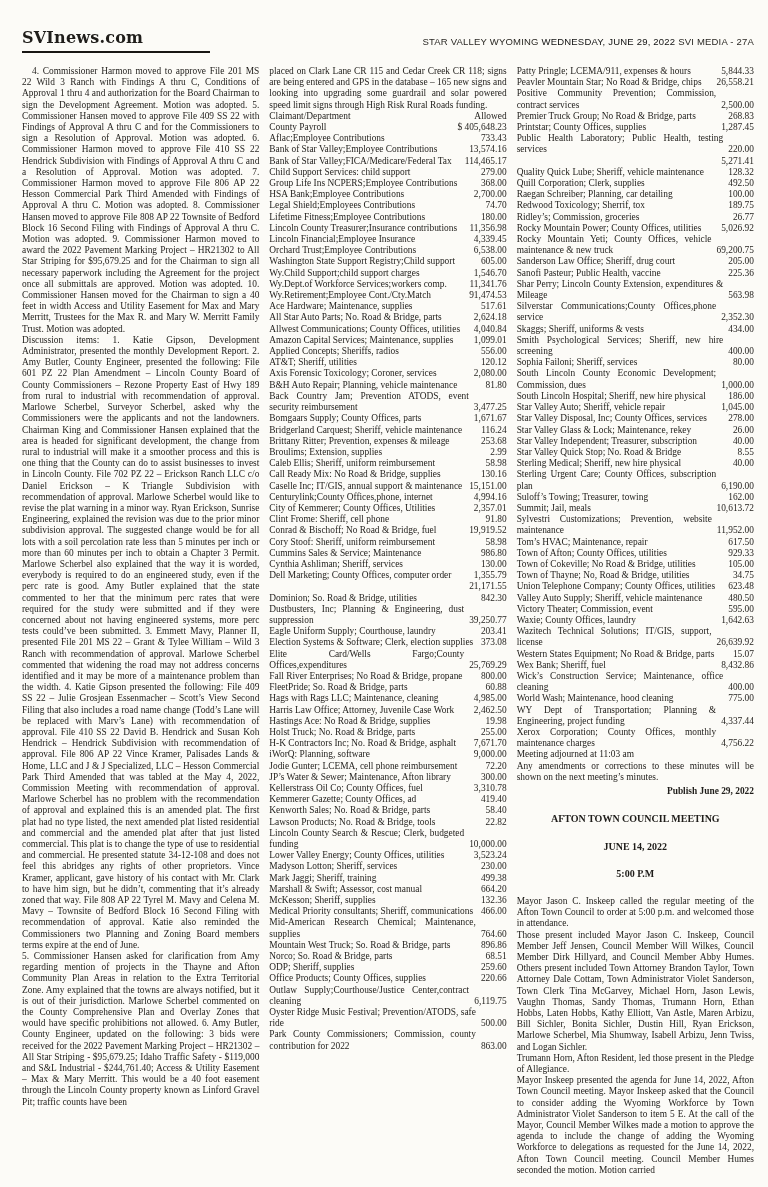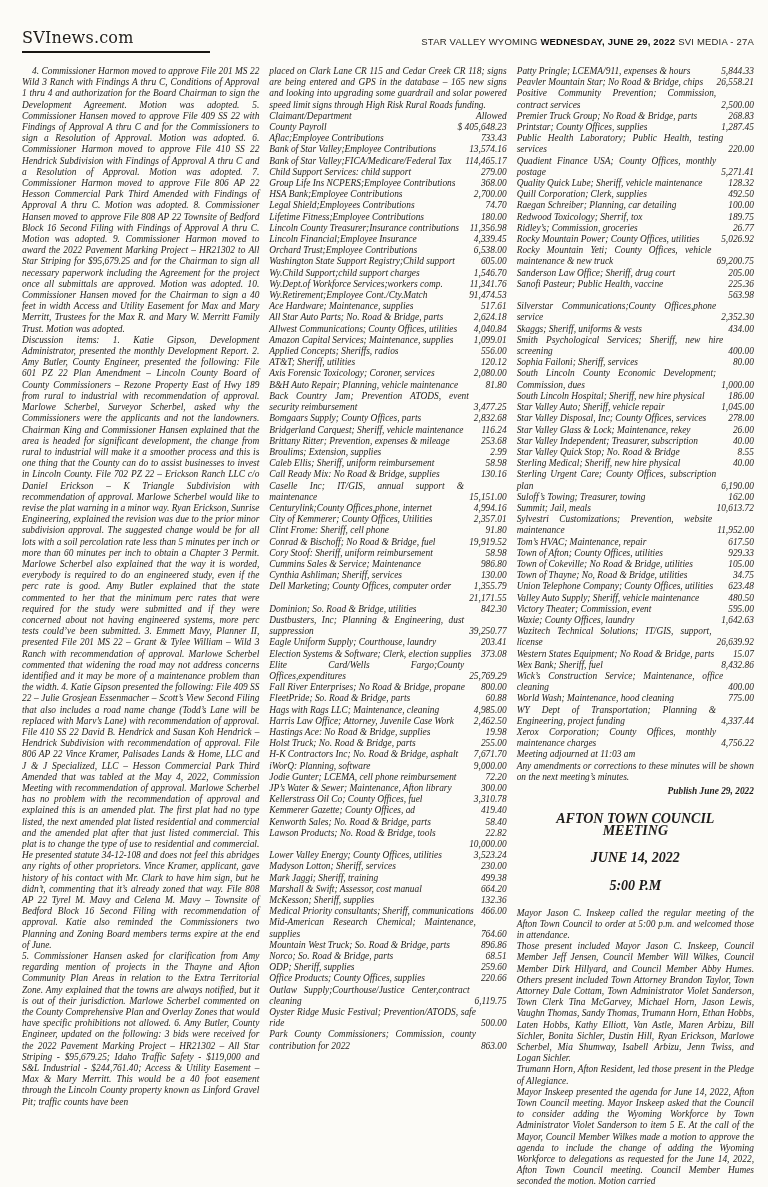--- a/index.html
+++ b/index.html
@@ -7,42 +7,42 @@
     width:768px;height:1187px;box-sizing:border-box;
     background:#fcfbf7;color:#1f1d1a;position:relative;overflow:hidden;
     padding:28px 14px 0 22px;
     font-family:"Liberation Serif",serif;
   }
   .masthead{
     display:flex;justify-content:space-between;align-items:flex-end;
     margin-bottom:13px;
   }
   .logo{
-    font-family:"DejaVu Serif",serif;font-weight:normal;font-size:16px;
+    font-family:"DejaVu Serif",serif;font-weight:bold;font-size:16px;
     letter-spacing:.2px;border-bottom:2.5px solid #181613;
     width:188px;padding-bottom:4px;
   }
   .folio{
     font-family:"Liberation Sans",sans-serif;font-size:9.5px;color:#2a2824;
     letter-spacing:.2px;padding-bottom:6px;white-space:nowrap;
   }
-  .folio b{font-weight:bold;color:#111;}
+  .folio b{font-weight:normal;color:#111;}
   .cols{display:flex;gap:10px;}
   .col{
     flex:1 1 0;min-width:0;
-    font-size:9.4px;line-height:11.2px;text-align:justify;font-style:italic;
+    font-size:9.4px;line-height:11.2px;text-align:justify;
   }
   .para{margin:0;}
   .col-1 p:first-of-type{text-indent:10px;}
   .claim{display:flex;align-items:flex-end;}
   .claim .n{text-align:justify;min-width:0;}
   .claim .amt{margin-left:auto;padding-left:5px;white-space:nowrap;}
   .publish{font-weight:bold;text-align:right;margin:3px 0 11px;}
   .h-center{
-    font-weight:bold;text-align:center;margin:16px;font-size:14px;line-height:11.6px;
+    font-weight:bold;text-align:center;margin:16px;font-size:10px;line-height:11.6px;
   }
   .afton-paras{margin-top:1px;}
 </style>
 </head>
 <body>
 
 <div class="page">
 
   <header class="masthead">
     <div class="logo">SVInews.com</div>
@@ -188,21 +188,21 @@
             <span class="amt">81.80</span>
           </div>
 
           <div class="claim">
             <span class="n">Back Country Jam; Prevention ATODS, event security reimbursement</span>
             <span class="amt">3,477.25</span>
           </div>
 
           <div class="claim">
             <span class="n">Bomgaars Supply; County Offices, parts</span>
-            <span class="amt">2,832.68</span>
+            <span class="amt">1,671.67</span>
           </div>
 
           <div class="claim">
             <span class="n">Bridgerland Carquest; Sheriff, vehicle maintenance</span>
             <span class="amt">116.24</span>
           </div>
 
           <div class="claim">
             <span class="n">Brittany Ritter; Prevention, expenses &amp; mileage</span>
             <span class="amt">253.68</span>
@@ -362,20 +362,21 @@
             <span class="amt">58.40</span>
           </div>
 
           <div class="claim">
             <span class="n">Lawson Products; No. Road &amp; Bridge, tools</span>
             <span class="amt">22.82</span>
           </div>
 
 
           <div class="claim">
+            <span class="n">Lincoln County Search &amp; Rescue; Clerk, budgeted funding</span>
             <span class="amt">10,000.00</span>
           </div>
 
           <div class="claim">
             <span class="n">Lower Valley Energy; County Offices, utilities</span>
             <span class="amt">3,523.24</span>
           </div>
 
           <div class="claim">
             <span class="n">Madyson Lotton; Sheriff, services</span>
@@ -471,21 +472,20 @@
             <span class="n">Printstar; County Offices, supplies</span>
             <span class="amt">1,287.45</span>
           </div>
 
           <div class="claim">
             <span class="n">Public Health Laboratory; Public Health, testing services</span>
             <span class="amt">220.00</span>
           </div>
 
           <div class="claim">
-            <span class="n">Quadient Finance USA; County Offices, monthly postage</span>
             <span class="amt">5,271.41</span>
           </div>
 
           <div class="claim">
             <span class="n">Quality Quick Lube; Sheriff, vehicle maintenance</span>
             <span class="amt">128.32</span>
           </div>
 
           <div class="claim">
             <span class="n">Quill Corporation; Clerk, supplies</span>
@@ -521,20 +521,21 @@
             <span class="n">Sanderson Law Office; Sheriff, drug court</span>
             <span class="amt">205.00</span>
           </div>
 
           <div class="claim">
             <span class="n">Sanofi Pasteur; Public Health, vaccine</span>
             <span class="amt">225.36</span>
           </div>
 
           <div class="claim">
+            <span class="n">Shar Perry; Lincoln County Extension, expenditures &amp; Mileage</span>
             <span class="amt">563.98</span>
           </div>
 
           <div class="claim">
             <span class="n">Silverstar Communications;County Offices,phone service</span>
             <span class="amt">2,352.30</span>
           </div>
 
           <div class="claim">
             <span class="n">Skaggs; Sheriff, uniforms &amp; vests</span>

